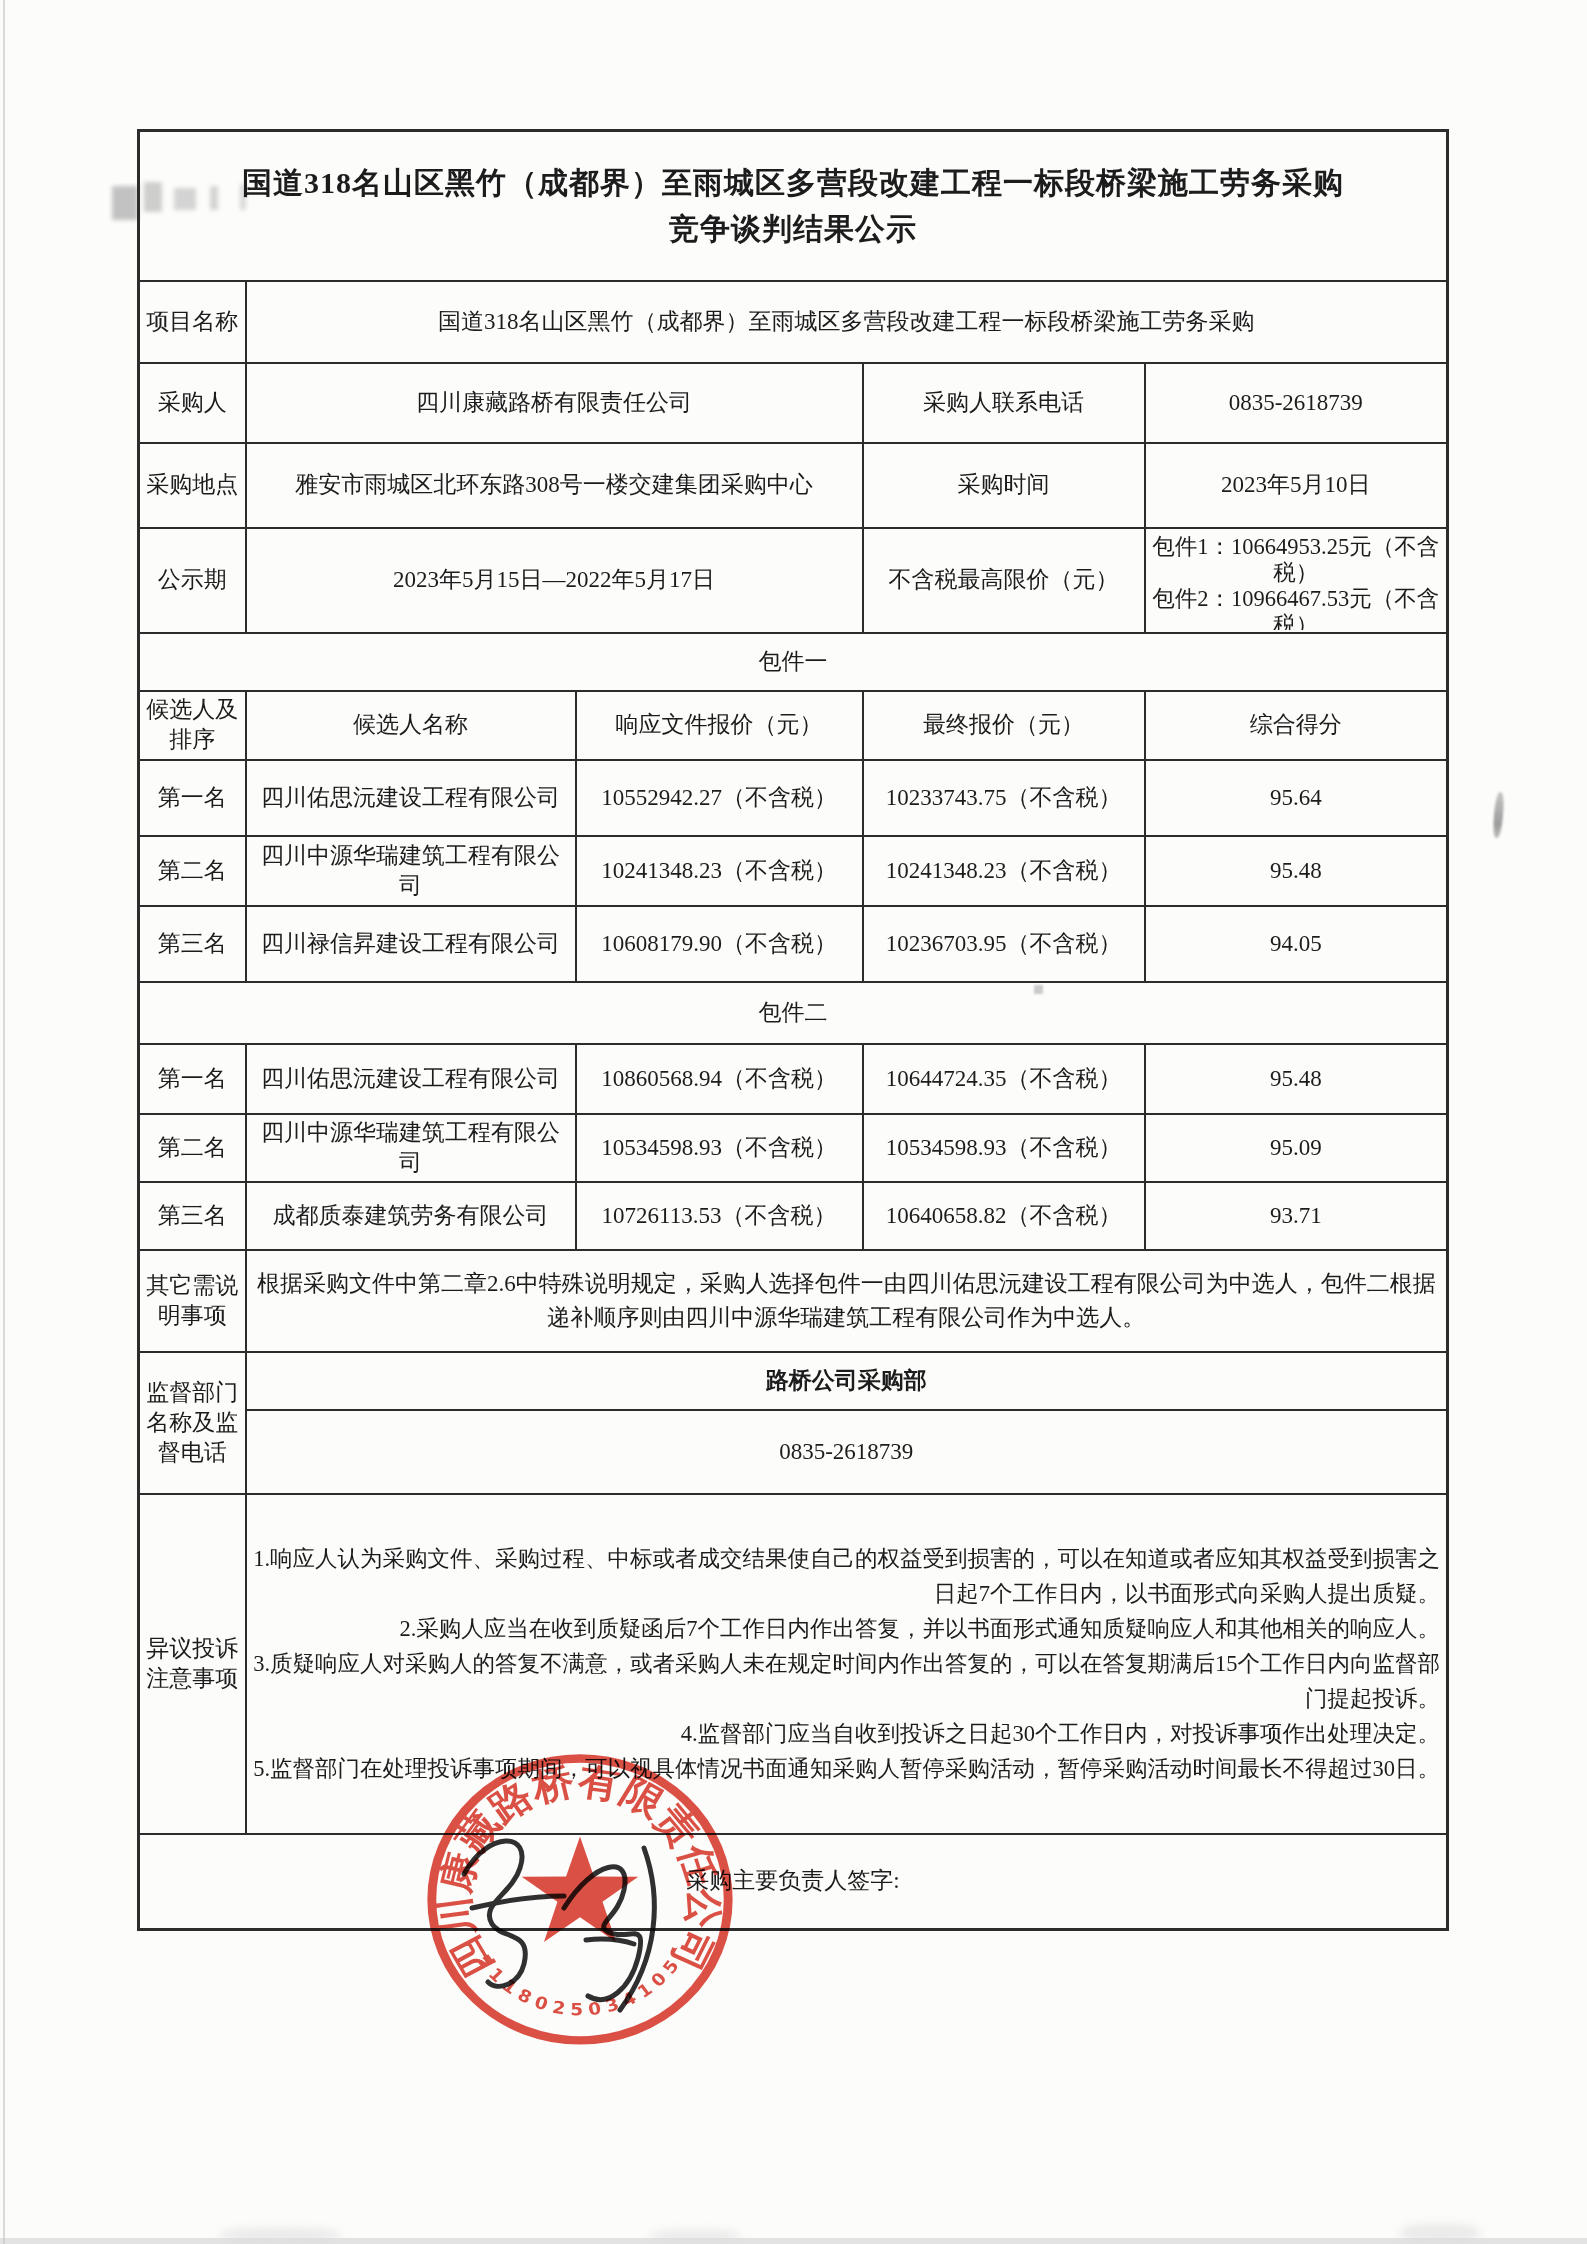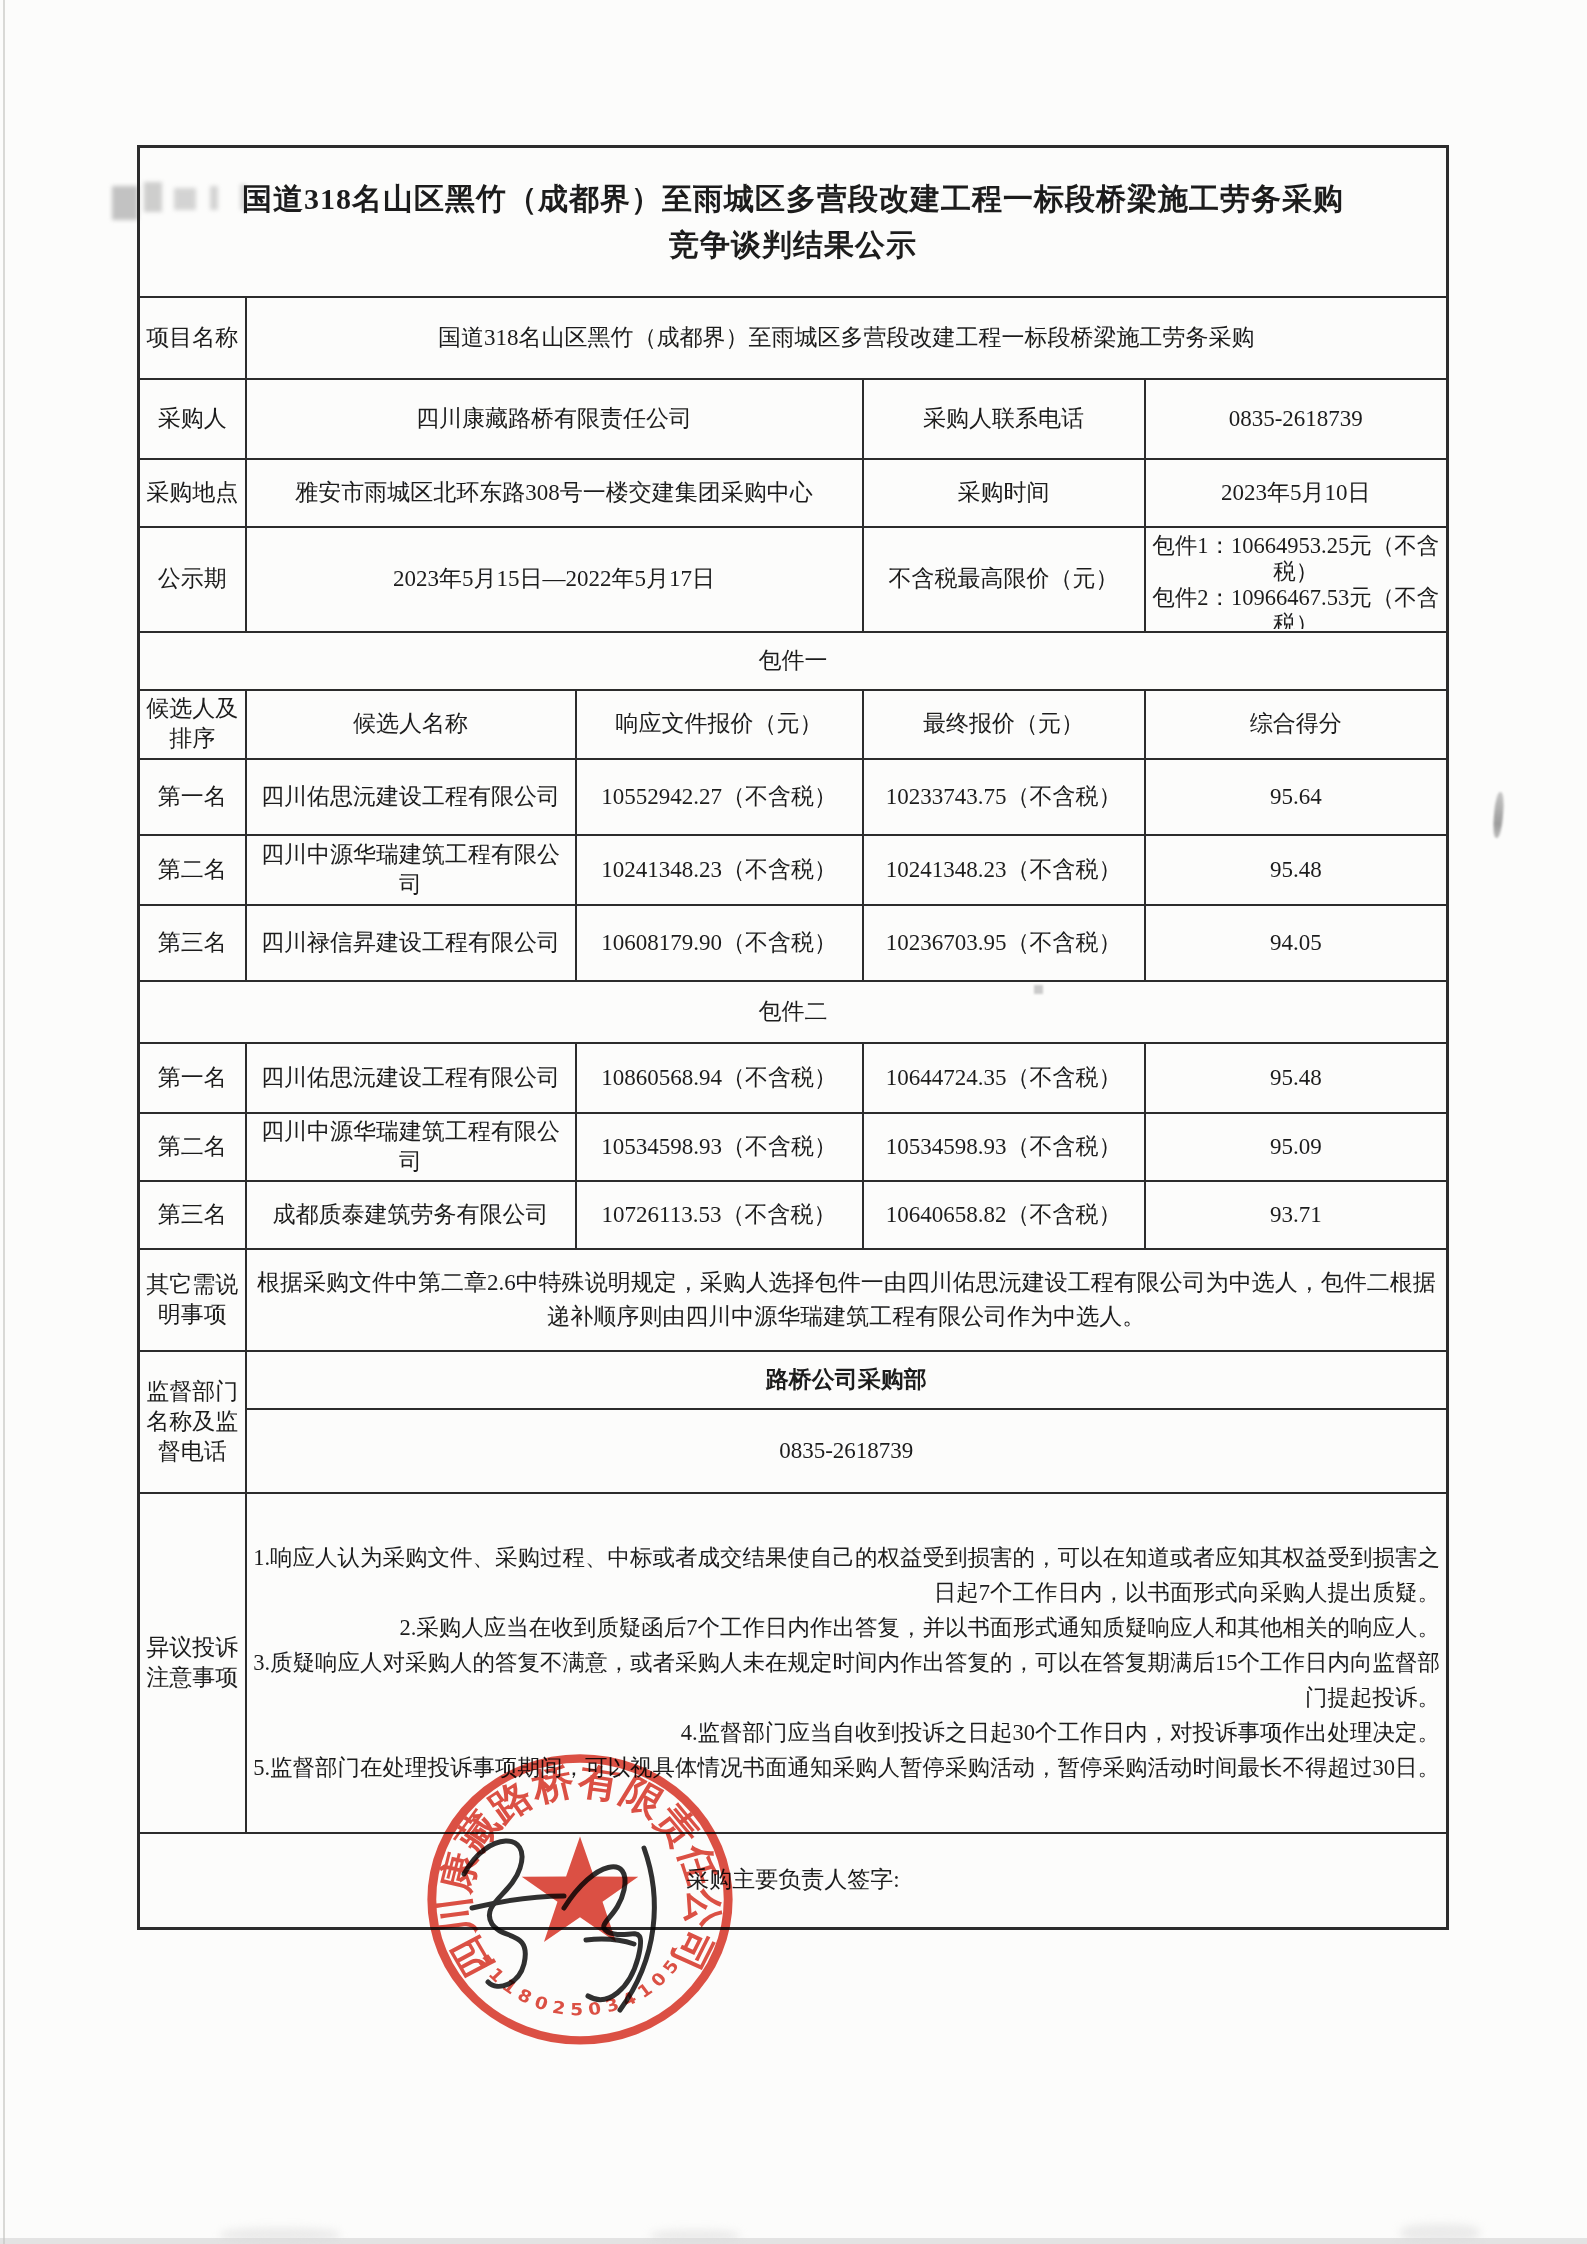--- a/index.html
+++ b/index.html
@@ -16,21 +16,21 @@
   .scan-bottom-bar{position:absolute;left:0;bottom:0;width:1587px;height:6px;background:#c6c6c6;opacity:.45;}
   .scan-blob{position:absolute;background:#d9d9d9;filter:blur(4px);opacity:.5;border-radius:40%;}
   .smudge{position:absolute;left:112px;top:178px;width:150px;height:48px;}
   .smudge i{position:absolute;display:block;background:#8a8a8a;filter:blur(2.2px);opacity:.5;}
   .stroke-artifact{position:absolute;left:1494px;top:792px;width:9px;height:46px;
     background:linear-gradient(180deg,#9a9a9a 0%,#4f4f4f 70%,#8a8a8a 100%);
     border-radius:45%;transform:rotate(5deg);filter:blur(1px);opacity:.55;}
   .dot-artifact{position:absolute;left:1034px;top:985px;width:9px;height:9px;background:#9a9a9a;opacity:.5;filter:blur(1px);}
   
   table.doc{
-    position:absolute;left:137px;top:145px;width:1312px;
+    position:absolute;left:137px;top:129px;width:1312px;
     border-collapse:collapse;table-layout:fixed;
     border:3px solid #2c2c2c;
   }
   table.doc td{
     border:2px solid #2c2c2c;
     text-align:center;vertical-align:middle;
     font-size:23px;line-height:30px;
     padding:2px 6px;
     overflow:hidden;
   }
@@ -86,21 +86,21 @@
     <td colspan="4" class="l">国道318名山区黑竹（成都界）至雨城区多营段改建工程一标段桥梁施工劳务采购</td>
   </tr>
 
   <tr style="height:80px">
     <td class="label">采购人</td>
     <td colspan="2" class="l">四川康藏路桥有限责任公司</td>
     <td>采购人联系电话</td>
     <td>0835-2618739</td>
   </tr>
 
-  <tr style="height:68px">
+  <tr style="height:85px">
     <td class="label">采购地点</td>
     <td colspan="2" class="l">雅安市雨城区北环东路308号一楼交建集团采购中心</td>
     <td>采购时间</td>
     <td>2023年5月10日</td>
   </tr>
 
   <tr style="height:100px">
     <td class="label">公示期</td>
     <td colspan="2">2023年5月15日—2022年5月17日</td>
     <td>不含税最高限价（元）</td>

